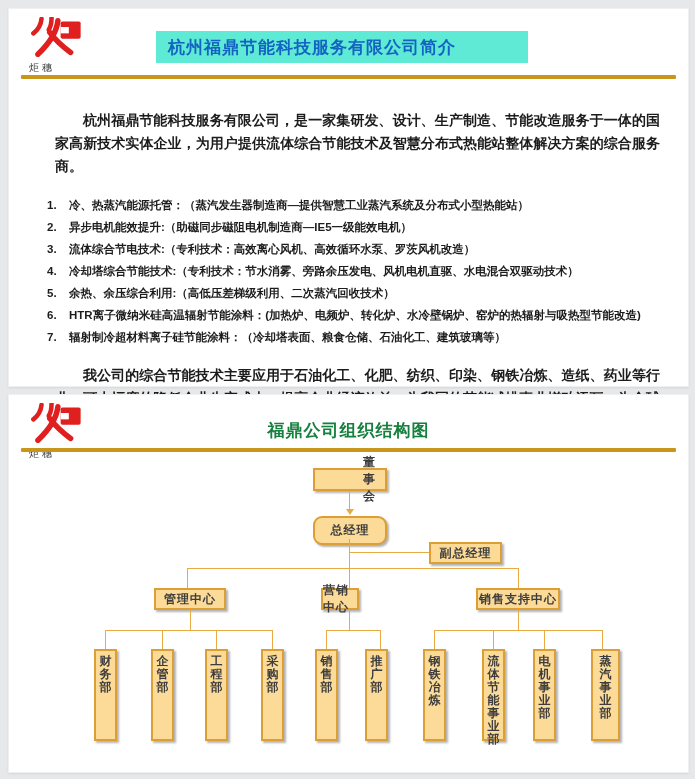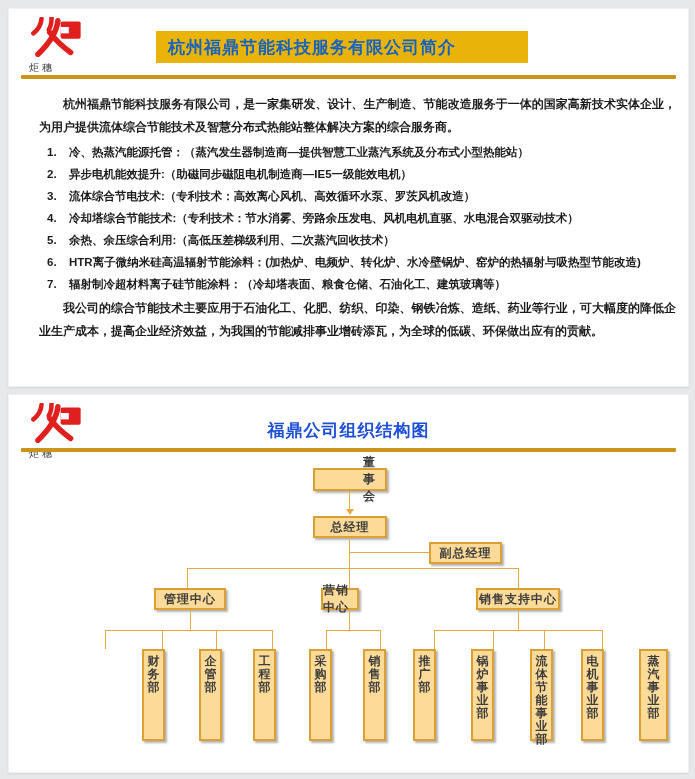--- a/index.html
+++ b/index.html
@@ -21,61 +21,61 @@
   .logo{position:absolute;left:20px;top:8px;width:60px;height:54px;}
   .logo svg{display:block;}
   .logo .logo-text{
     font-size:10px;font-weight:normal;color:#3a3a3a;
     letter-spacing:3px;margin-top:4px;white-space:nowrap;
   }
 
   
   .title-bar1{
     position:absolute;left:147px;top:22px;width:372px;height:32px;
-    background:#eab308;display:flex;align-items:center;
+    background:#5eead4;display:flex;align-items:center;
   }
   .title-blue{
     color:#1463c2;font-size:17px;font-weight:bold;letter-spacing:1px;
     padding-left:12px;white-space:nowrap;
   }
   .title-center{
     position:absolute;left:0;top:24px;width:100%;text-align:center;
-    color:#1d4ed8;font-size:17px;font-weight:bold;letter-spacing:1px;
+    color:#15803d;font-size:17px;font-weight:bold;letter-spacing:1px;
   }
   .gold-rule{
     position:absolute;left:12px;width:655px;height:4px;
     background:#c9961a;border-radius:1px;
   }
   #card1 .gold-rule{top:66px;}
   #card2 .gold-rule{top:53px;}
 
   
   .doc{
     position:absolute;left:30px;top:84px;width:637px;
     color:#1c1c1c;font-weight:600;
   }
-  .doc p{margin:0;font-size:12px;line-height:23px;text-align:justify;}
+  .doc p{margin:16px;font-size:14px;line-height:23px;text-align:justify;}
   .doc p.indent{text-indent:2em;}
   .doc-list{margin:2px 0 2px 8px;}
   .doc-item{display:flex;font-size:11.5px;line-height:22px;font-weight:700;}
   .doc-item .num{width:22px;flex:none;}
   .doc-item .itext{flex:1;}
 
   
   .org{position:absolute;left:0;top:0;width:679px;height:377px;}
   .obox{
     position:absolute;background:#fcdb98;border:2px solid #dc9f35;
     box-shadow:2px 2px 2px rgba(0,0,0,0.3);
     box-sizing:border-box;
     display:flex;align-items:center;justify-content:center;
     color:#3d3d3d;font-size:12px;font-weight:600;letter-spacing:1px;
   }
   .obox.vert{
     align-items:flex-start;justify-content:center;
-    padding-top:4px;letter-spacing:0;margin-left:48px;
+    padding-top:4px;letter-spacing:0;
   }
   .obox.vert .vtext{
     width:13px;line-height:13px;font-size:12px;
     word-break:break-all;text-align:center;
   }
   .line{position:absolute;background:#e8ab44;}
   .arrowhead{
     position:absolute;width:0;height:0;
     border-left:4px solid transparent;border-right:4px solid transparent;
     border-top:6px solid #e8ab44;
@@ -159,21 +159,21 @@
   <div class="gold-rule"></div>
 
   <div class="org">
 
     <div class="obox" style="left:304px;top:73px;width:74px;height:23px;padding-left:48px;">
       <span>董事会</span>
     </div>
     <div class="line" style="left:340px;top:96px;width:1px;height:19px;"></div>
     <div class="arrowhead" style="left:337px;top:114px;"></div>
 
-    <div class="obox" style="left:304px;top:121px;width:74px;height:22px;">
+    <div class="obox" style="left:304px;top:121px;width:74px;height:29px;border-radius:9px;">
       <span>总经理</span>
     </div>
     <div class="line" style="left:340px;top:144px;width:1px;height:49px;"></div>
     <div class="line" style="left:341px;top:157px;width:79px;height:1px;"></div>
     <div class="obox" style="left:420px;top:147px;width:73px;height:22px;">
       <span>副总经理</span>
     </div>
 
     <div class="line" style="left:178px;top:173px;width:332px;height:1px;"></div>
     <div class="line" style="left:178px;top:173px;width:1px;height:20px;"></div>
@@ -220,21 +220,21 @@
     <div class="obox vert" style="left:252px;top:254px;width:23px;height:92px;">
       <span class="vtext">采购部</span>
     </div>
     <div class="obox vert" style="left:306px;top:254px;width:23px;height:92px;">
       <span class="vtext">销售部</span>
     </div>
     <div class="obox vert" style="left:356px;top:254px;width:23px;height:92px;">
       <span class="vtext">推广部</span>
     </div>
     <div class="obox vert" style="left:414px;top:254px;width:23px;height:92px;">
-      <span class="vtext">锅炉事业部</span>
+      <span class="vtext">钢铁冶炼</span>
     </div>
     <div class="obox vert" style="left:473px;top:254px;width:23px;height:92px;">
       <span class="vtext">流体节能事业部</span>
     </div>
     <div class="obox vert" style="left:524px;top:254px;width:23px;height:92px;">
       <span class="vtext">电机事业部</span>
     </div>
     <div class="obox vert" style="left:582px;top:254px;width:29px;height:92px;">
       <span class="vtext">蒸汽事业部</span>
     </div>

